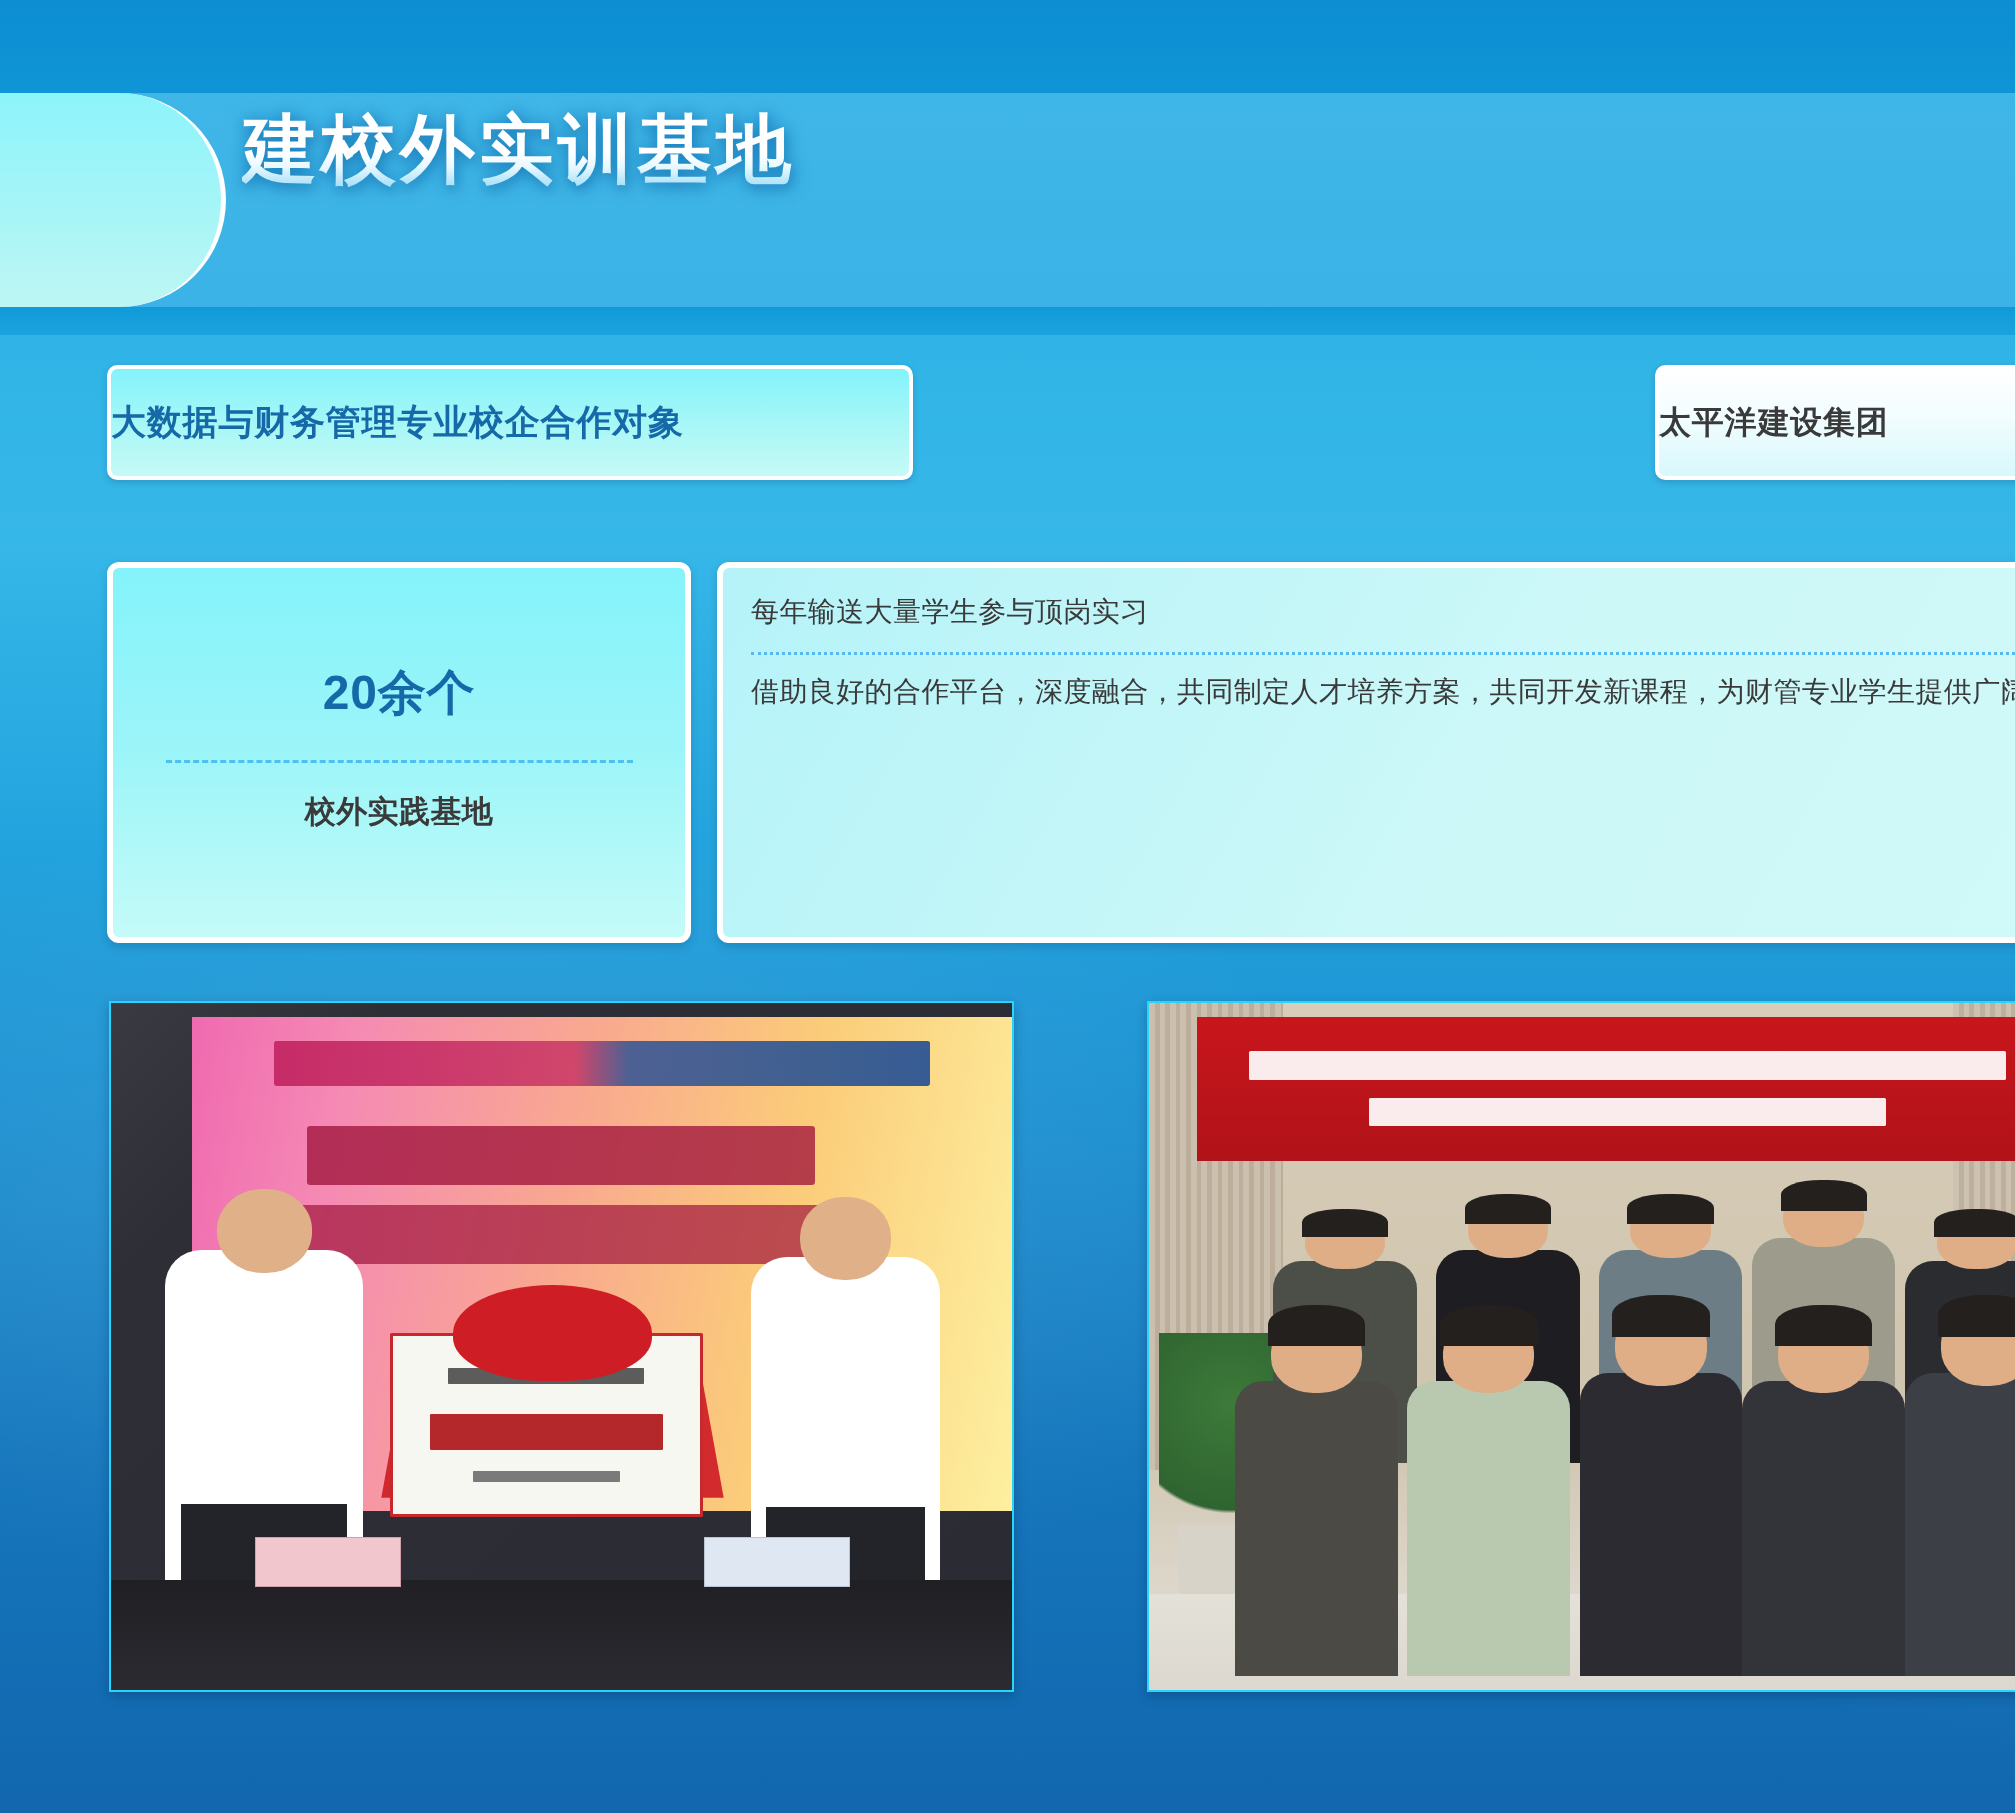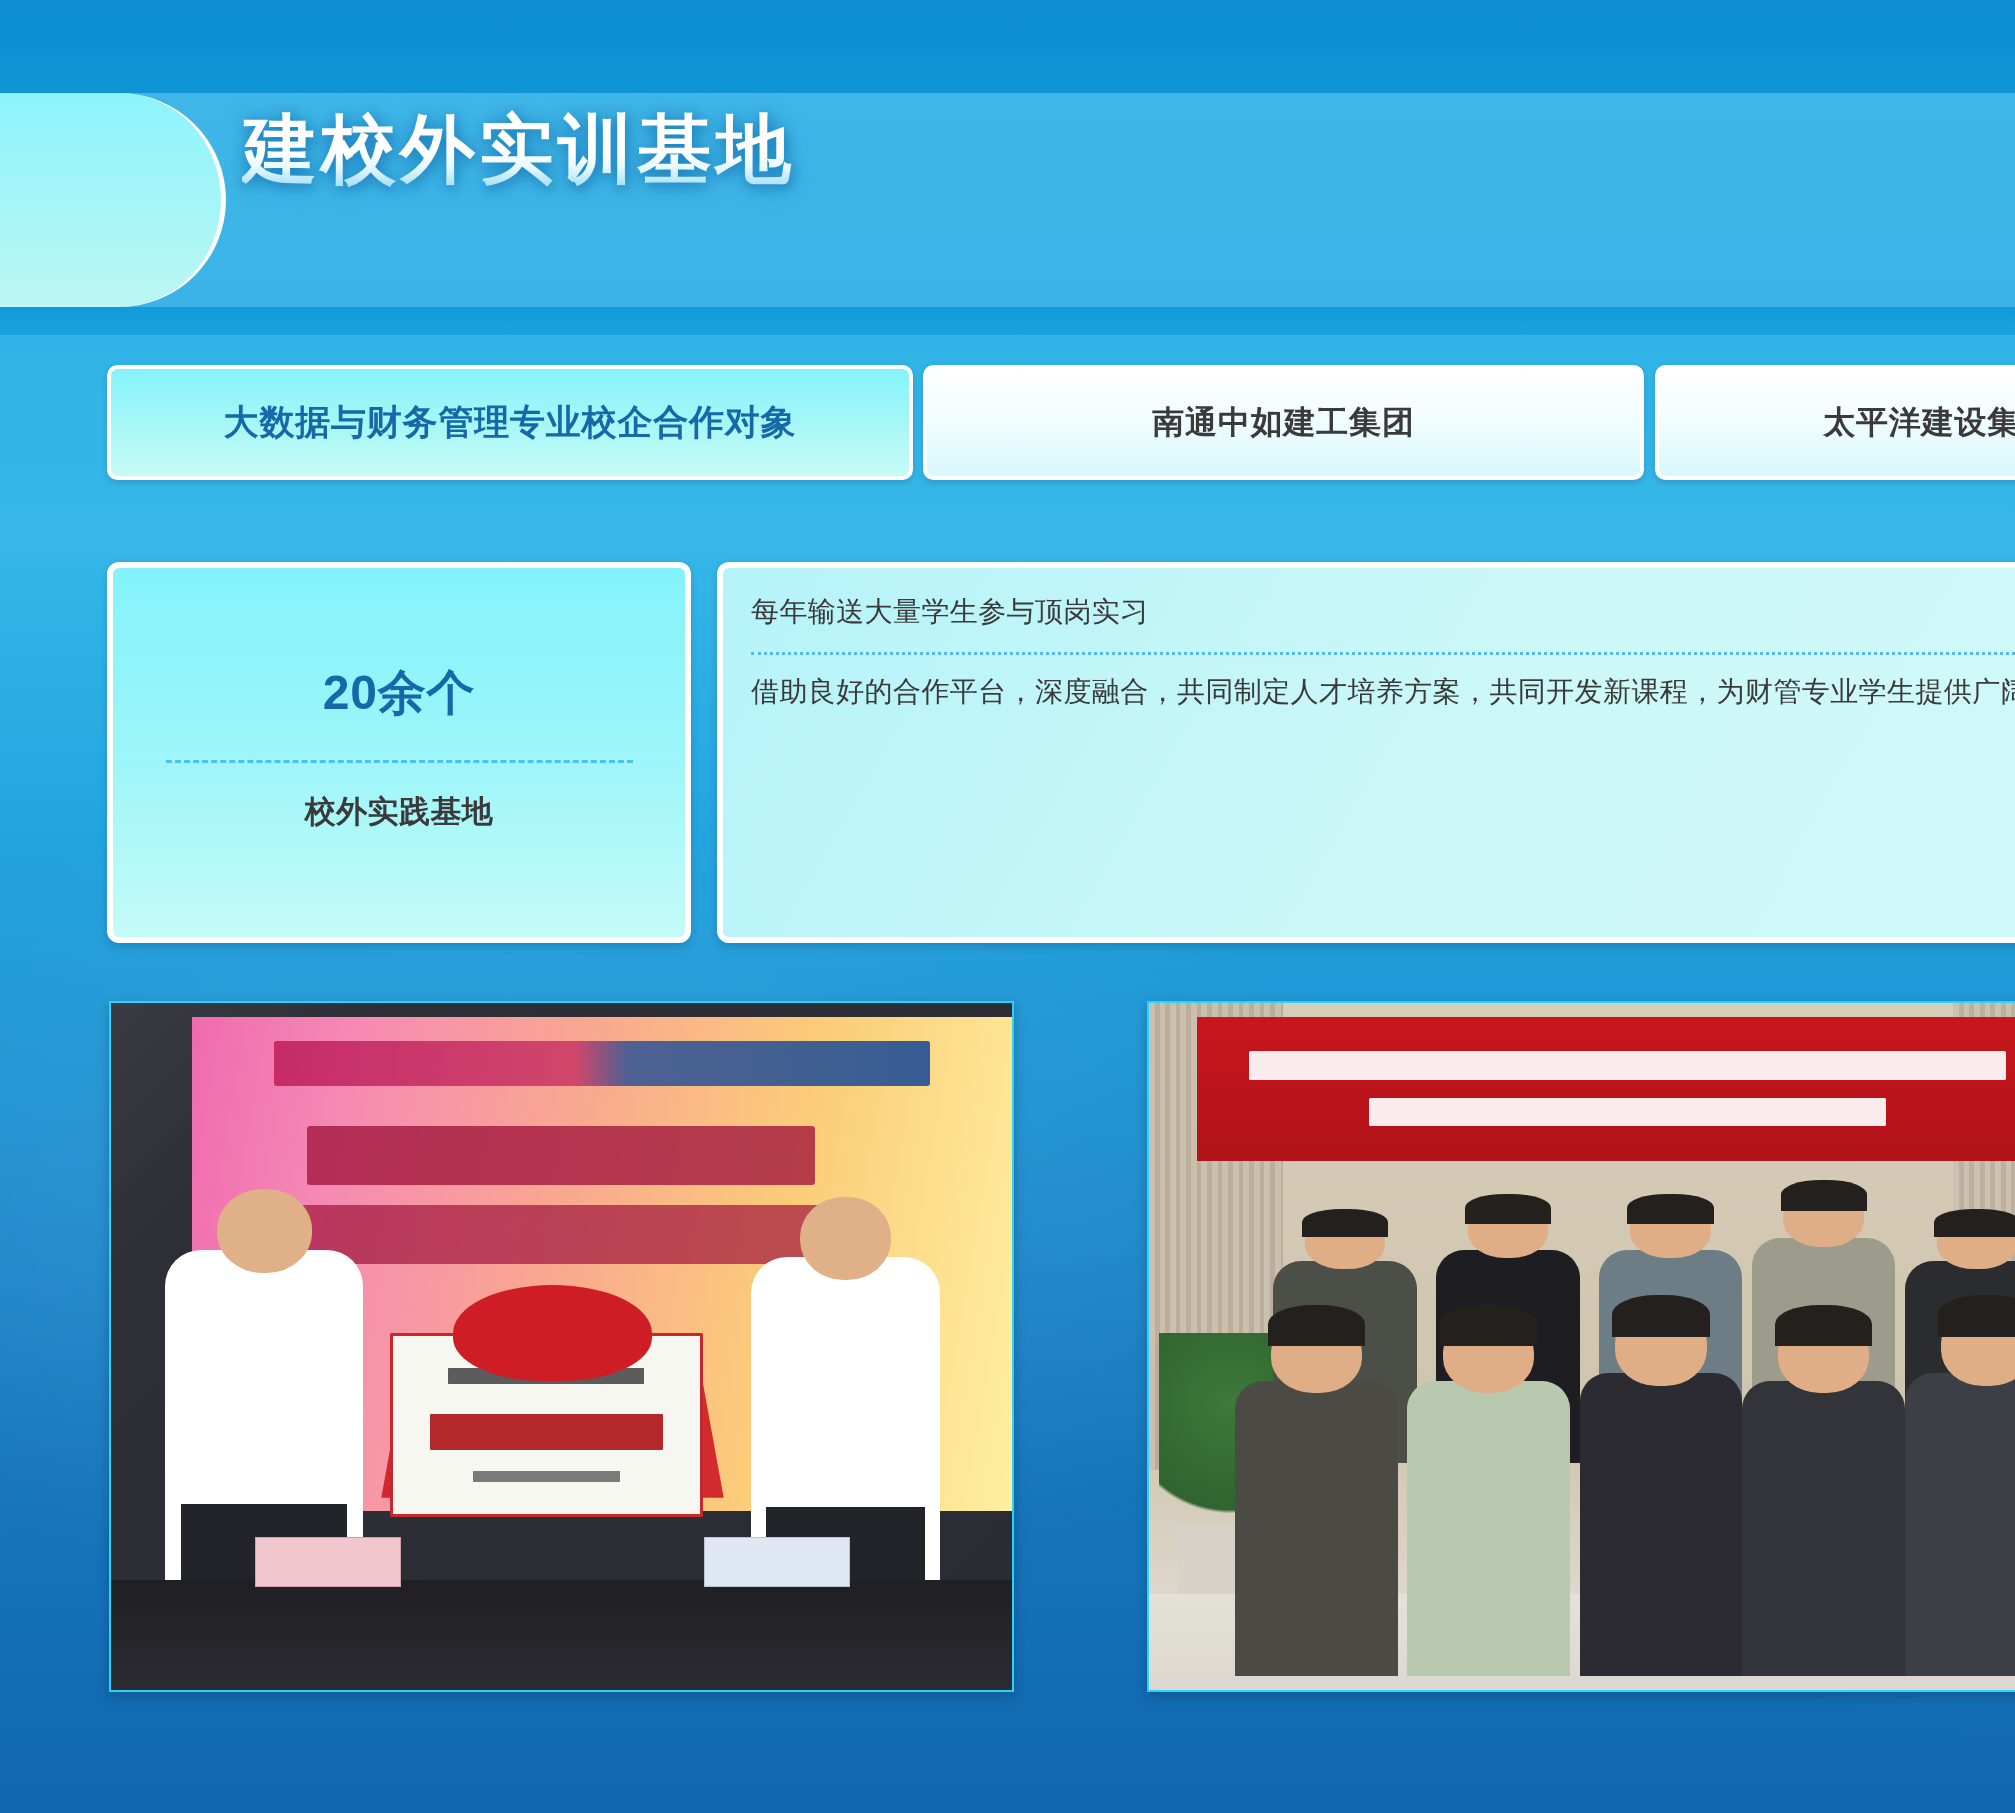--- a/index.html
+++ b/index.html
@@ -45,21 +45,21 @@
     -webkit-text-fill-color:transparent;
     filter:drop-shadow(0 0 8.9px rgba(20,120,190,.55)) drop-shadow(2.4px 4px 5.6px rgba(10,90,150,.45));
     white-space:nowrap;
   }
 
   
   .tabrow{position:absolute;left:107px;top:365px;width:3004px;height:115px;}
   .tab{
     position:absolute;top:0;height:115px;
     border:4.4px solid #ffffff;border-radius:10.5px;box-sizing:border-box;
-    display:flex;align-items:center;justify-content:center;
+    display:flex;align-items:center;
     box-shadow:0 2.4px 6.4px rgba(0,40,80,.18);
   }
   .tab.primary{
     left:0px;width:806px;
     background:linear-gradient(180deg,#84f3fb 0%,#a9f7f6 55%,#c6faf6 100%);
   }
   .tab.primary .tab-label{color:#1669a8;font-size:35px;font-weight:bold;letter-spacing:0.8px;}
   .tab.plain{background:linear-gradient(180deg,#ffffff 0%,#f2fdff 45%,#d8f8fb 100%);}
   .tab.plain .tab-label{color:#3a3a3a;font-size:32px;font-weight:bold;letter-spacing:0.8px;}
   .tab.t2{left:816px;width:721px;}
@@ -161,23 +161,20 @@
   <div class="topstrip"></div>
   <div class="titleband"></div>
   <div class="bandunder"></div>
   <div class="titletab"></div>
   <div class="pagetitle">建校外实训基地</div>
 
   <div class="tabrow">
     <div class="tab primary">
       <span class="tab-label">大数据与财务管理专业校企合作对象</span>
     </div>
-    <div class="tab plain t2">
-      <span class="tab-label">南通中如建工集团</span>
-    </div>
     <div class="tab plain t3">
       <span class="tab-label">太平洋建设集团</span>
     </div>
 
   </div>
 
   <div class="statcard">
     <div class="stat-number">20余个</div>
     <div class="stat-divider"></div>
     <div class="stat-label">校外实践基地</div>

